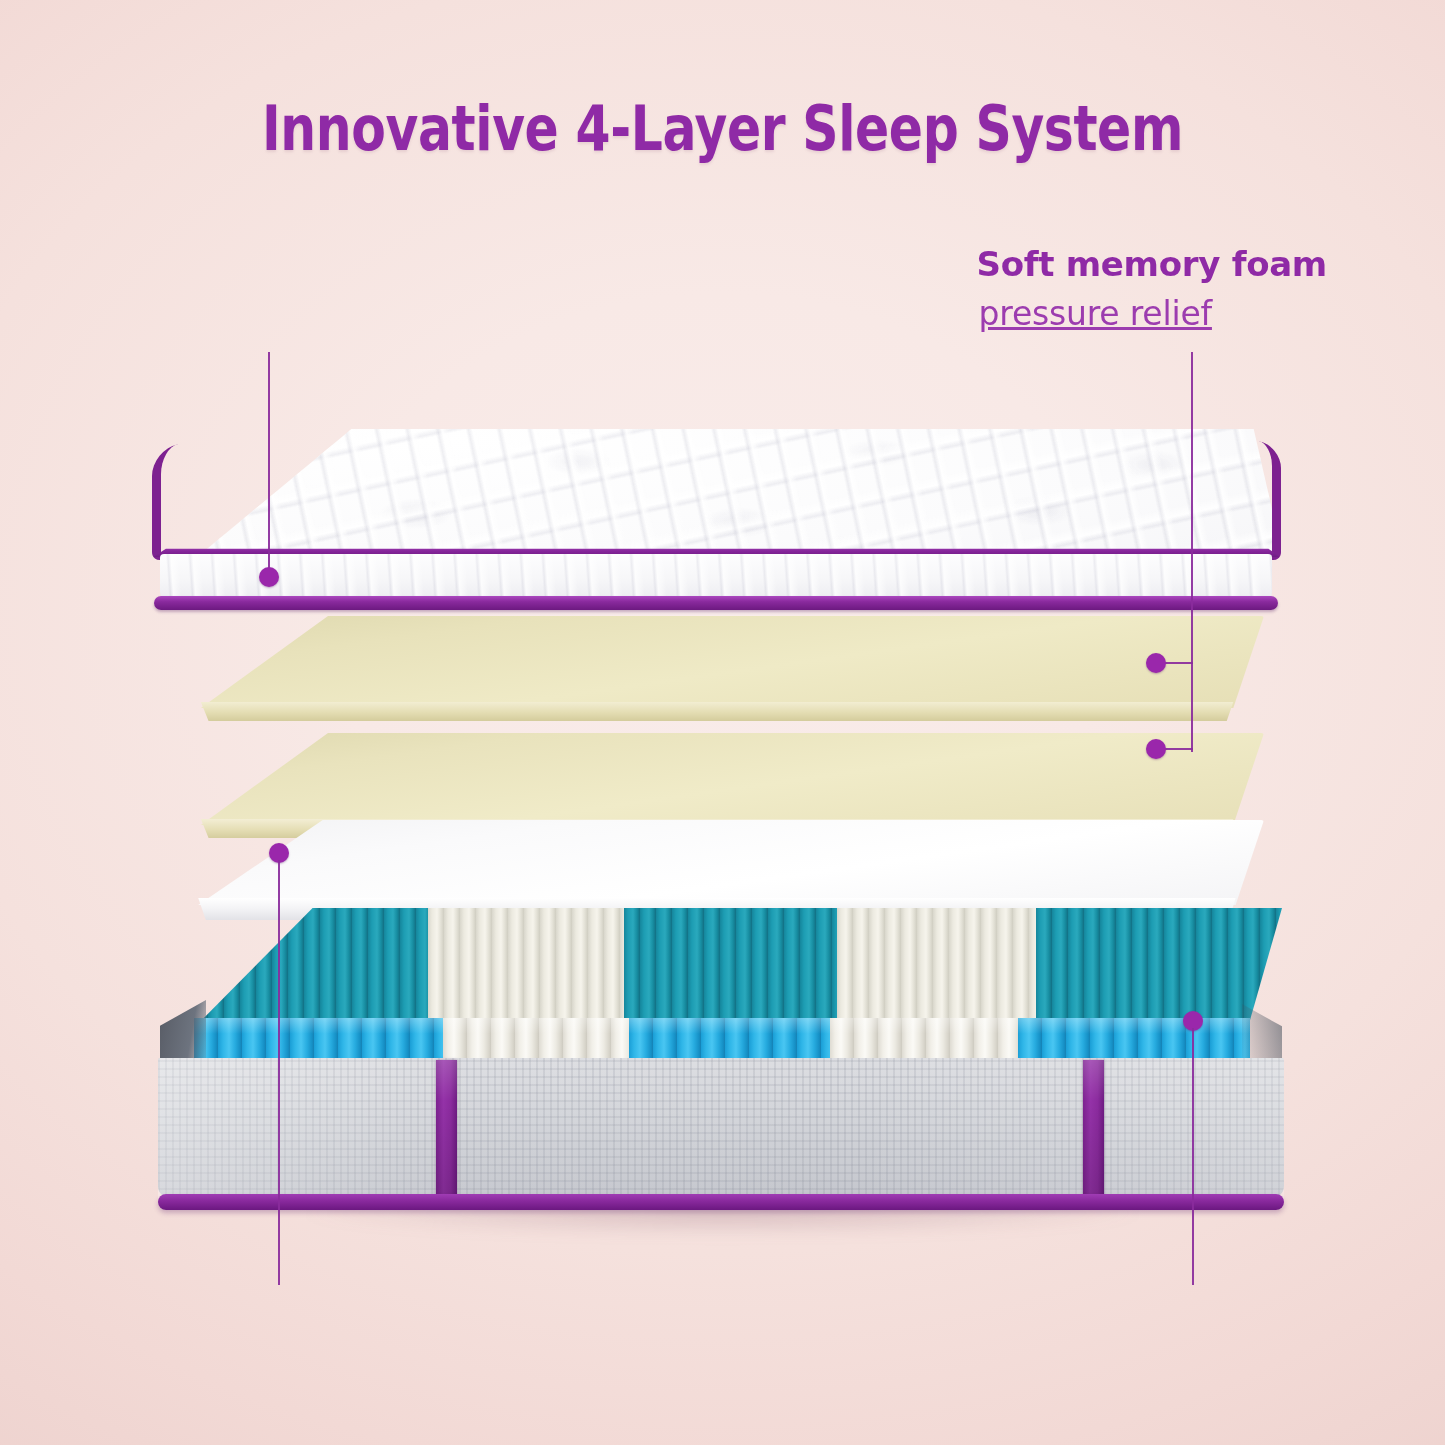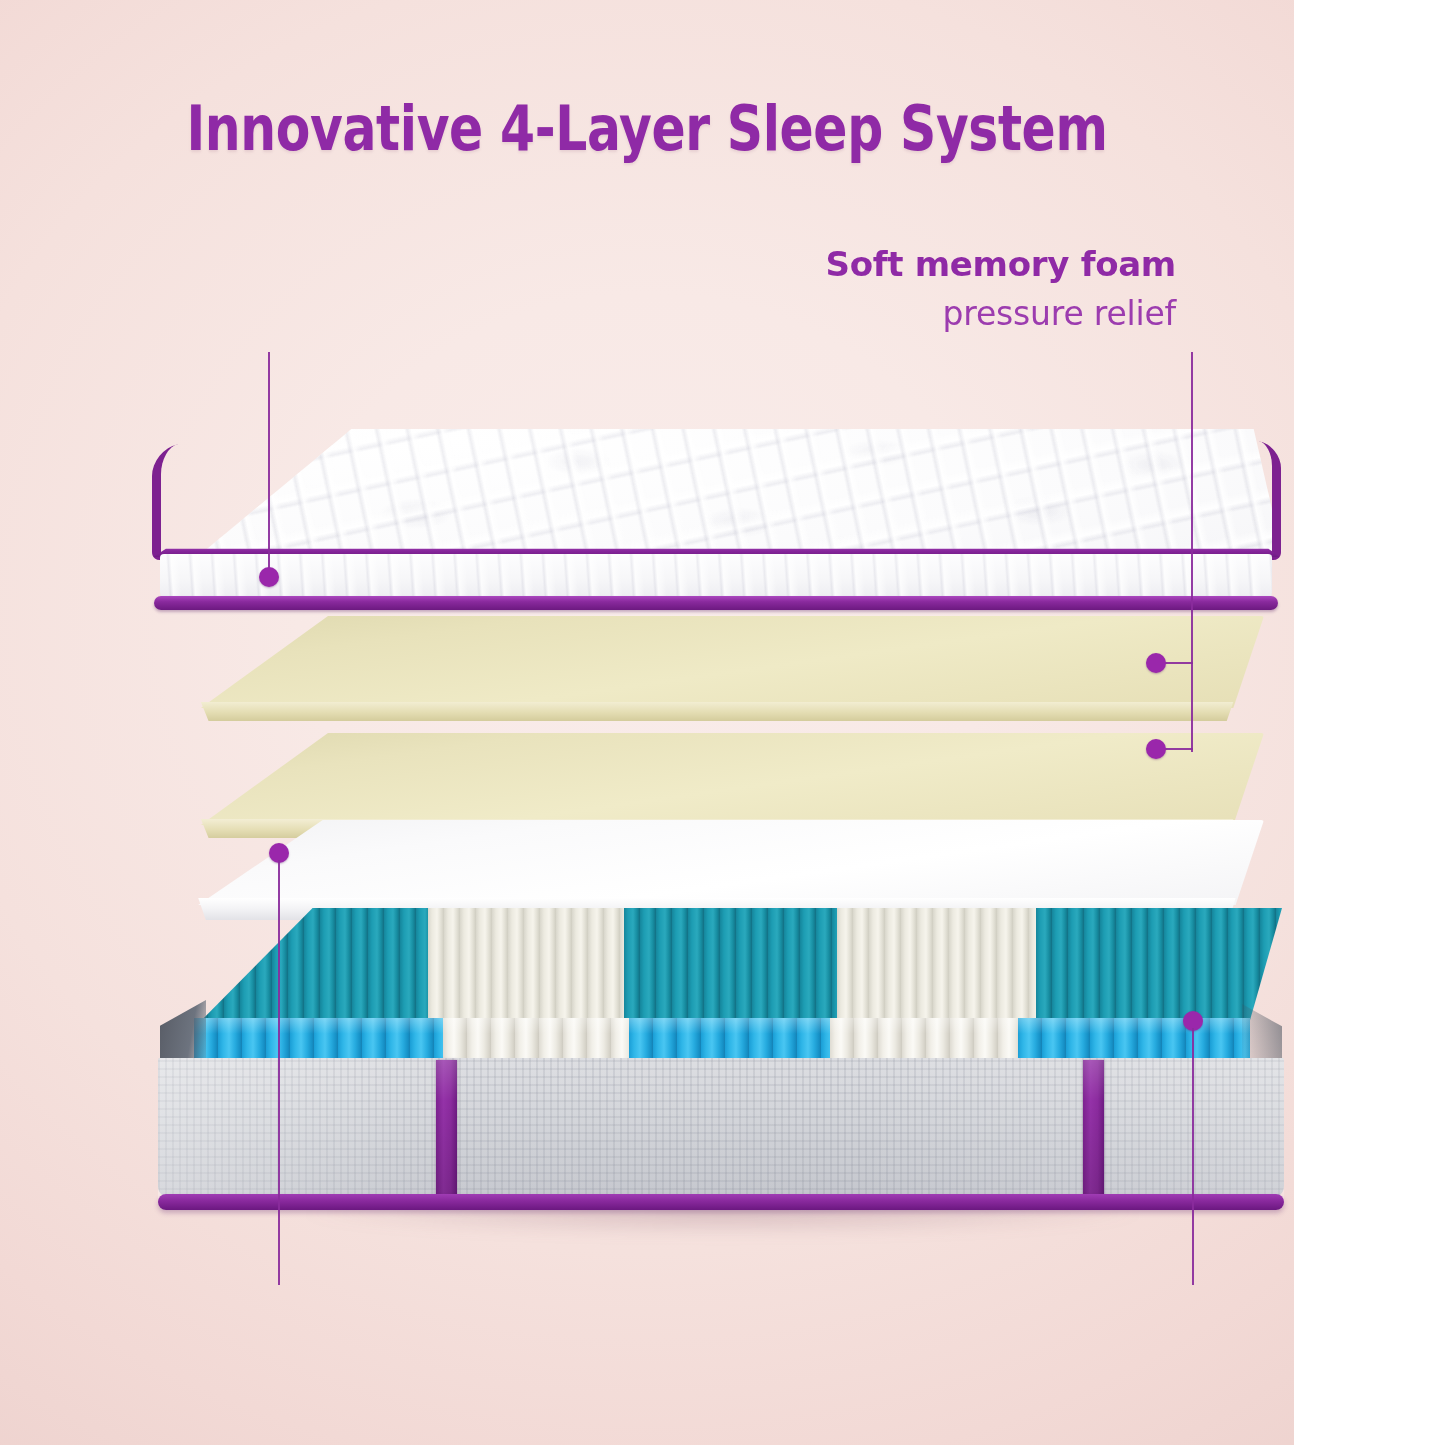--- a/index.html
+++ b/index.html
@@ -6,21 +6,21 @@
   * { margin:0; padding:0; box-sizing:border-box; }
 
   html, body {
     width:1445px; height:1445px;
     overflow:hidden;
     font-family:"DejaVu Sans", sans-serif;
   }
 
   #stage {
     position:relative;
-    width:1294px; height:1445px;
+    width:1445px; height:1445px;
     background:
       radial-gradient(ellipse 90% 72% at 50% 42%,
         #f9ecea 0%, #f8e9e6 30%, #f5e1dd 62%, #f2d9d5 84%, #eed3cf 100%);
     overflow:hidden;
   }
 
   
   #title {
     position:absolute;
     left:0; right:0; top:92px;
@@ -54,21 +54,21 @@
     letter-spacing:-0.2px;
     line-height:1.12;
     margin-top:13px;
   }
   .callout.align-left  { text-align:left; }
   .callout.align-right { text-align:right; }
 
   #cal-fabric  { left:100px;  top:245px; }
   #cal-fabric .c-sub  { text-align:center; padding-right:18px; }
   #cal-memory  { right:118px; top:245px; }
-  #cal-memory .c-sub  { text-align:right; padding-left:2px; }
+  #cal-memory .c-sub  { text-align:left; padding-left:2px;text-decoration:underline; }
   #cal-hdfoam  { left:103px;  top:1258px; }
   #cal-hdfoam .c-sub  { text-align:center; padding-right:42px; }
   #cal-coils   { right:108px; top:1258px; }
   #cal-coils .c-sub   { text-align:center; padding-left:10px; }
 
   
   .leader {
     position:absolute;
     background:#8a2b9c;
     opacity:.92;

